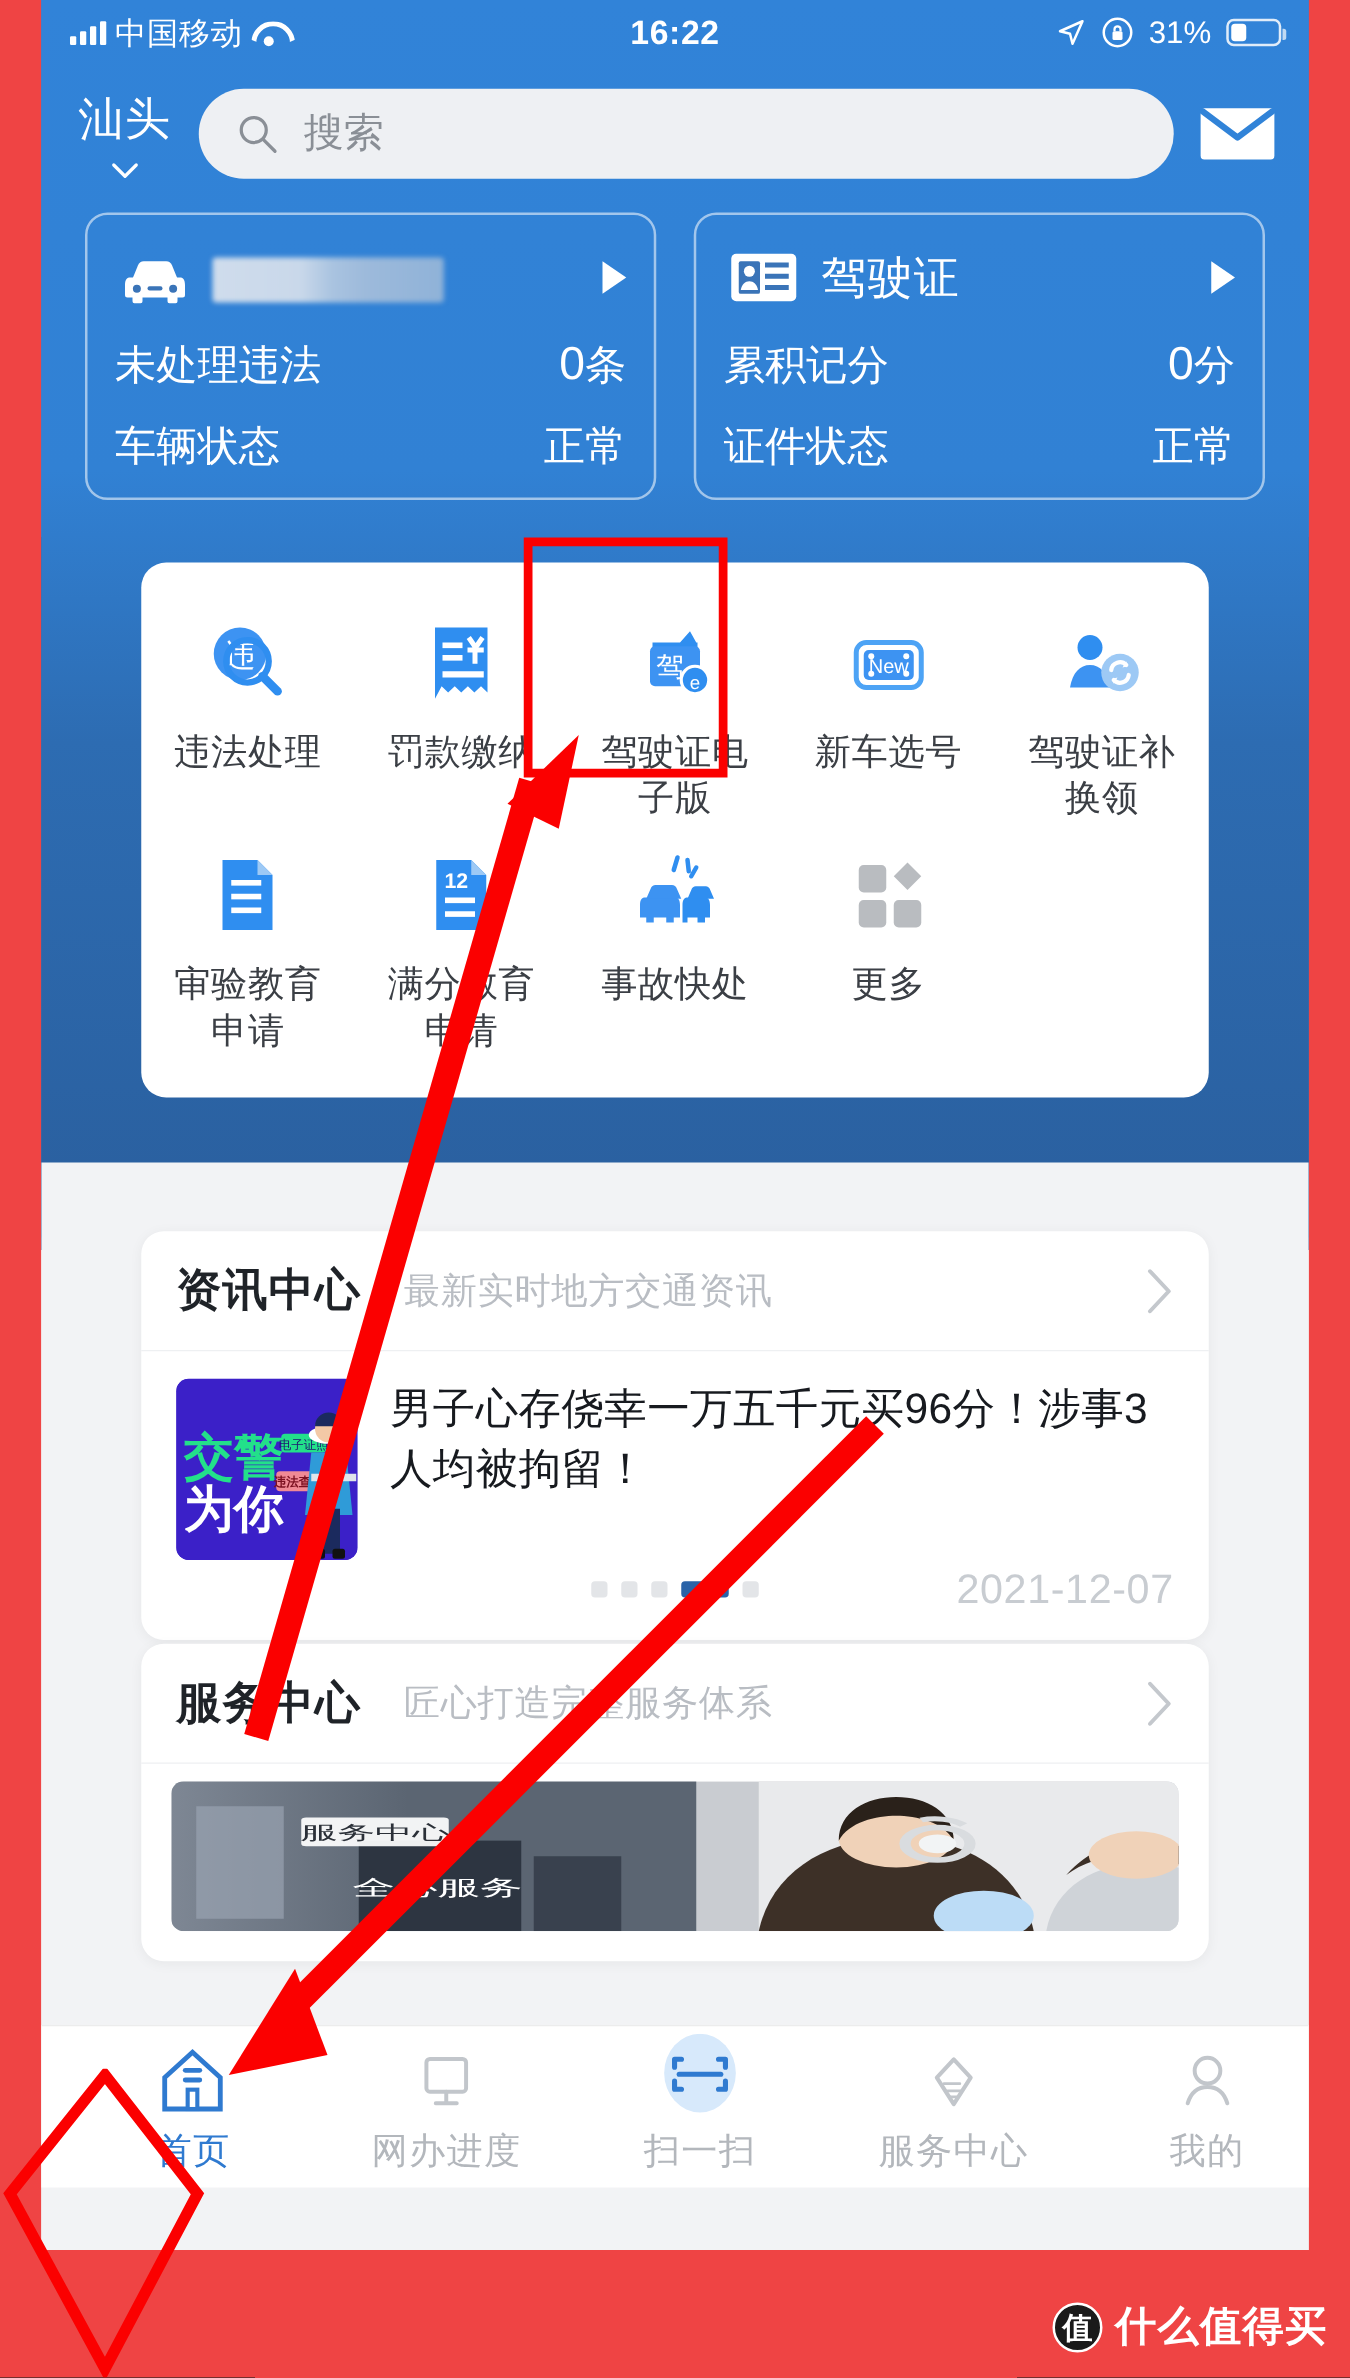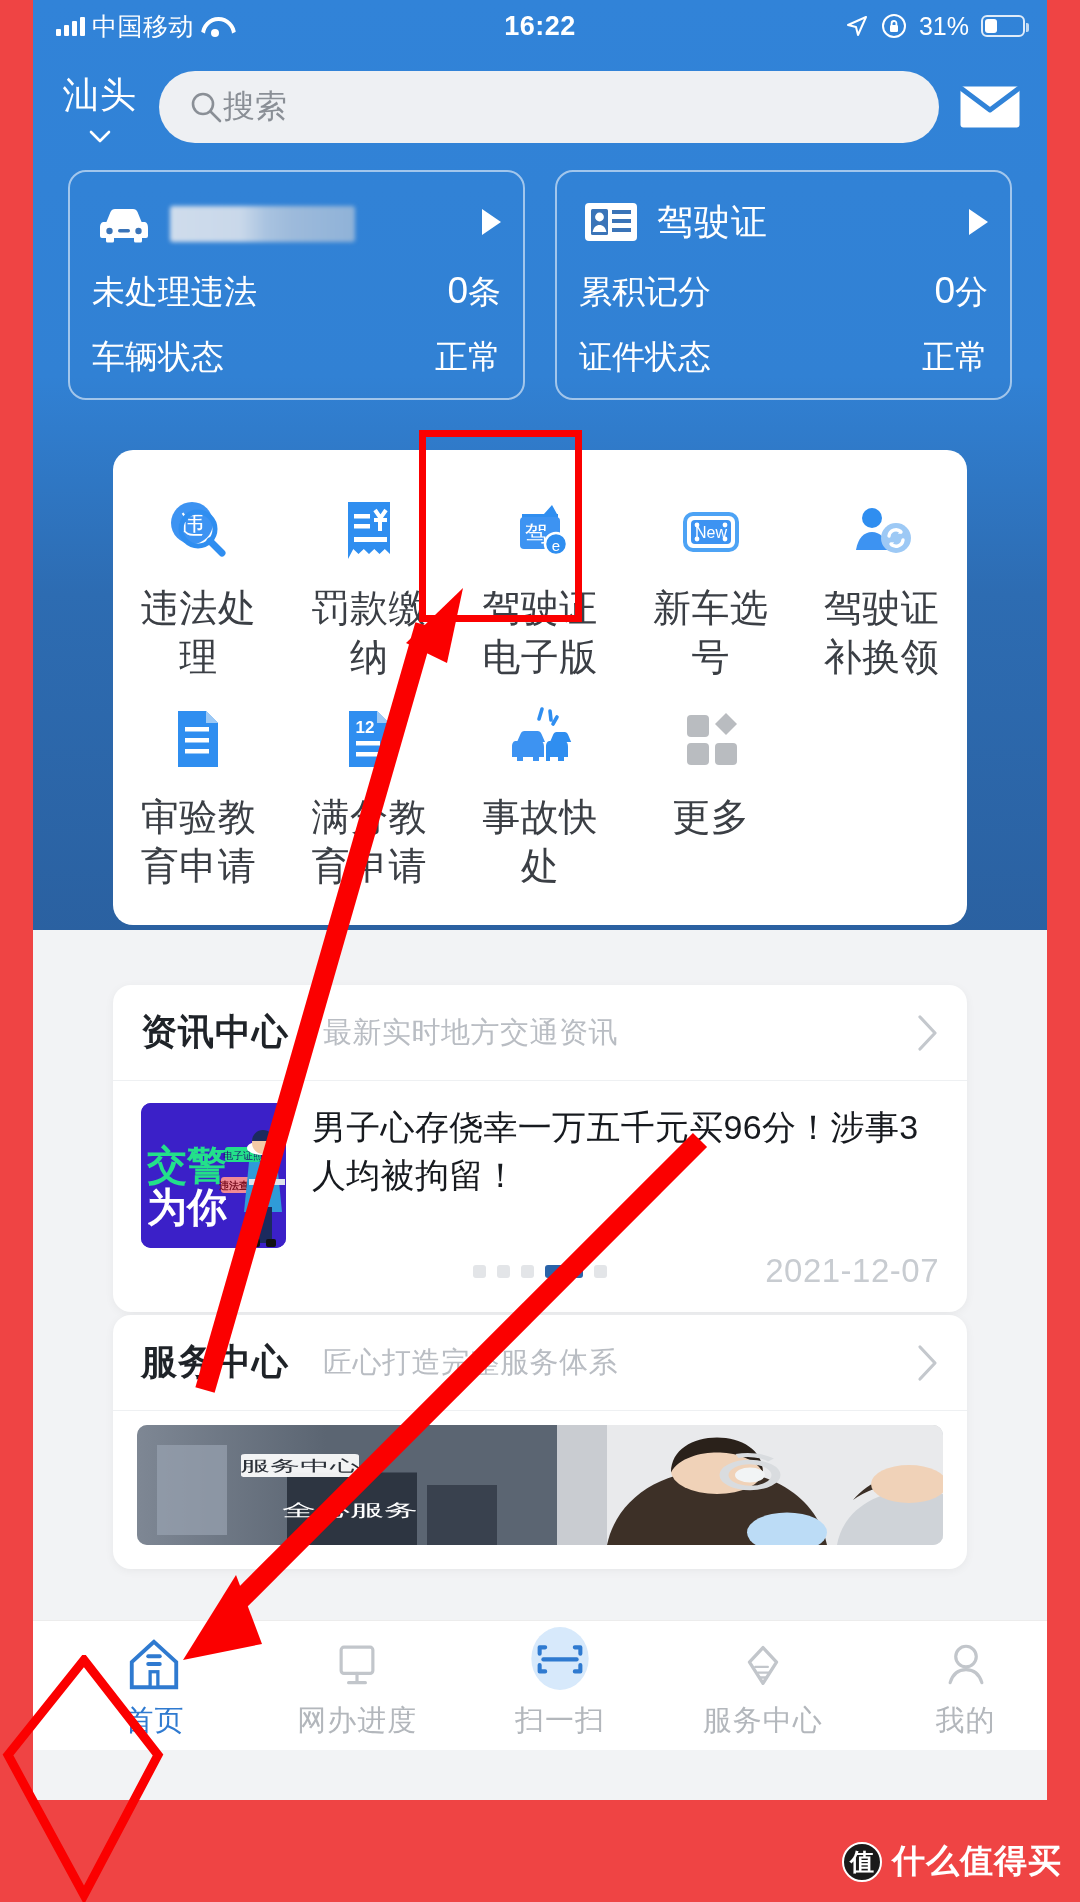--- a/index.html
+++ b/index.html
@@ -54,21 +54,21 @@
   .battery::after{content:"";position:absolute;right:-6px;top:6px;width:3px;height:9px;background:rgba(255,255,255,.7);border-radius:0 2px 2px 0;}
   .battery i{position:absolute;left:2px;top:2px;bottom:2px;width:31%;background:#fff;border-radius:3px;}
 
   
   .searchrow { position:absolute; left:0; top:62px; width:1014px; height:90px; display:flex; align-items:center; }
   .city { display:flex; align-items:center; gap:10px; color:#fff; margin-left:30px;flex-direction:column; }
   .city-name { font-size:36px; letter-spacing:1px; }
   .chev-d { width:22px;height:13px; }
   .searchbox {
     flex:1; height:72px; margin:0 20px 0 22px; background:#eef0f3; border-radius:36px;
-    display:flex; align-items:center; padding-left:30px; 
+    display:flex; align-items:center; padding-left:30px; gap:20px;
   }
   .mag { width:34px; height:34px; }
   .search-ph { color:#8a8f96; font-size:32px; }
   .mail { width:62px; height:44px; margin-right:26px; }
 
   
   .cards { position:absolute; left:0; top:170px; width:1014px; display:flex; gap:30px; padding:0 35px; }
   .card {
     flex:1; border:2px solid rgba(255,255,255,.55); border-radius:18px;
     padding:22px 22px 18px 22px; color:#fff;
@@ -87,21 +87,21 @@
   .num { font-size:37px; }
 
   
   .gridpanel {
     position:absolute; left:80px; top:450px; width:854px;
     background:#fff; border-radius:20px; padding:22px 0 34px 0;
   }
   .grid { display:grid; grid-template-columns:repeat(5,1fr); }
   .gitem { display:flex; flex-direction:column; align-items:center; padding-top:20px; }
   .gicon { width:76px; height:76px; display:flex; align-items:center; justify-content:center; }
-  .glabel { margin-top:16px; font-size:38px; color:#3b3f45; text-align:center; line-height:1.28; letter-spacing:.5px; width:120px;}
+  .glabel { margin-top:16px; font-size:29px; color:#3b3f45; text-align:center; line-height:1.28; letter-spacing:.5px; width:120px;}
 
   
   .listcard { position:absolute; left:80px; width:854px; background:#fff; border-radius:18px; box-shadow:0 2px 10px rgba(0,0,0,.05); }
   #news-card { top:985px; }
   #svc-card { top:1315px; }
   .lc-head { display:flex; align-items:center; height:96px; padding:0 28px; border-bottom:1px solid #eef0f2;}
   .lc-title { font-size:36px; font-weight:bold; color:#1f2328; letter-spacing:1px;}
   .lc-sub { font-size:29px; color:#b9bdc3; margin-left:34px; letter-spacing:.5px;}
   .lc-chev { margin-left:auto; width:22px;height:38px; }
 

